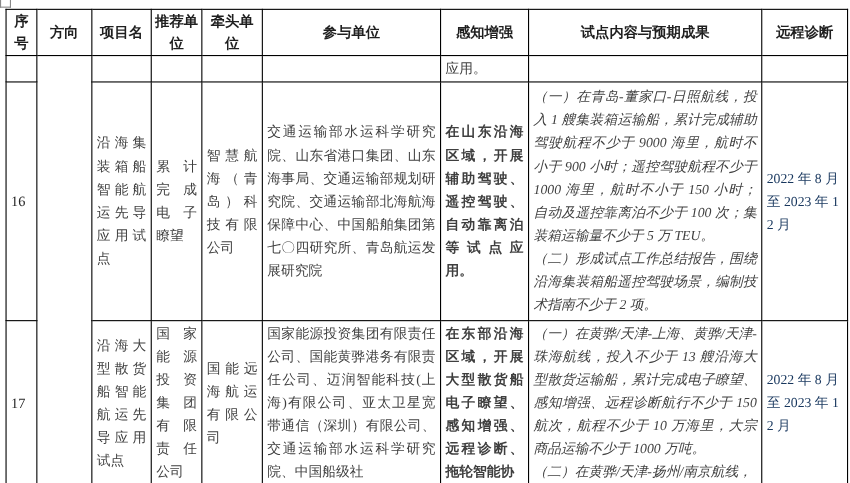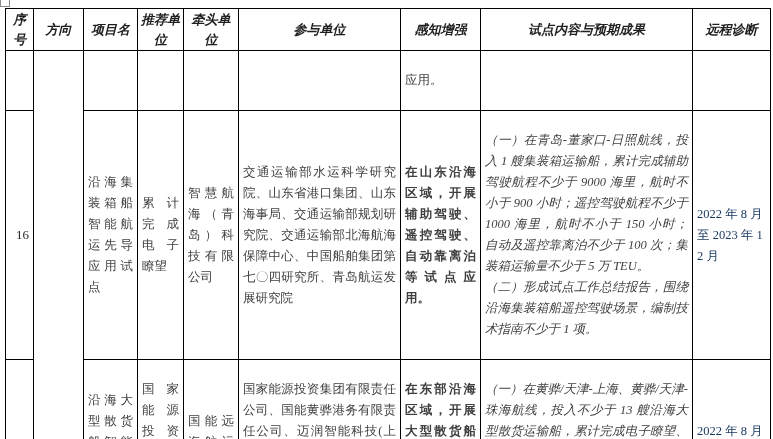--- a/index.html
+++ b/index.html
@@ -24,38 +24,38 @@
     left: 5px; top: 8px;
     width: 765px;
     border-collapse: collapse;
     table-layout: fixed;
   }
   td, th {
     border: 1px solid #000;
     color: #3f3f3f;
     font-size: 12.5px;
     line-height: 1.68;
-    padding: 19px 4px;
+    padding: 1px 4px;
     vertical-align: middle;
     overflow: hidden;
     word-break: break-all;
   }
   th {
     font-weight: bold;
     color: #1f1f1f;
     font-size: 13px;
     text-align: center;
     padding: 1px 2px;
     line-height: 1.5;
   }
-  tr.header-row  { height: 40px; font-style: italic; }
+  tr.header-row  { height: 40px; }
   tr.cont-row    { height: 20px; }
   tr.row-16      { height: 217px; }
   .justify { text-align: justify; text-justify: inter-character; }
-  .seq     { text-align: right; color: #262626; font-size: 13px; }
+  .seq     { text-align: left; color: #262626; font-size: 13px; }
   .content-cell { vertical-align: middle; font-style: italic; }
   .content-cell p { margin: 0; text-align: justify; text-justify: inter-character; }
   .theme-cell { vertical-align: middle; font-weight: bold; }
   .date-cell {
     color: #17365d;
     text-align: left;
     font-size: 12.5px;
     margin-left: 16px;
   }
 </style>
@@ -105,21 +105,21 @@
 
     <tr class="row-16">
       <td class="seq">16</td>
       <td class="justify">沿海集装箱船智能航运先导应用试点</td>
       <td class="justify">累计完成电子瞭望</td>
       <td class="justify">智慧航海（青岛）科技有限公司</td>
       <td class="justify">交通运输部水运科学研究院、山东省港口集团、山东海事局、交通运输部规划研究院、交通运输部北海航海保障中心、中国船舶集团第七〇四研究所、青岛航运发展研究院</td>
       <td class="justify theme-cell">在山东沿海区域，开展辅助驾驶、遥控驾驶、自动靠离泊等试点应用。</td>
       <td class="content-cell">
         <p>（一）在青岛-董家口-日照航线，投入 1 艘集装箱运输船，累计完成辅助驾驶航程不少于 9000 海里，航时不小于 900 小时；遥控驾驶航程不少于 1000 海里，航时不小于 150 小时；自动及遥控靠离泊不少于 100 次；集装箱运输量不少于 5 万 TEU。</p>
-        <p>（二）形成试点工作总结报告，围绕沿海集装箱船遥控驾驶场景，编制技术指南不少于 1 项。</p>
+        <p>（二）形成试点工作总结报告，围绕沿海集装箱船遥控驾驶场景，编制技术指南不少于 2 项。</p>
       </td>
       <td class="date-cell">2022 年 8 月至 2023 年 12 月</td>
     </tr>
 
     <tr class="row-17">
       <td class="seq">17</td>
       <td class="justify">沿海大型散货船智能航运先导应用试点</td>
       <td class="justify">国家能源投资集团有限责任公司</td>
       <td class="justify">国能远海航运有限公司</td>
       <td class="justify">国家能源投资集团有限责任公司、国能黄骅港务有限责任公司、迈润智能科技(上海)有限公司、亚太卫星宽带通信（深圳）有限公司、交通运输部水运科学研究院、中国船级社</td>

